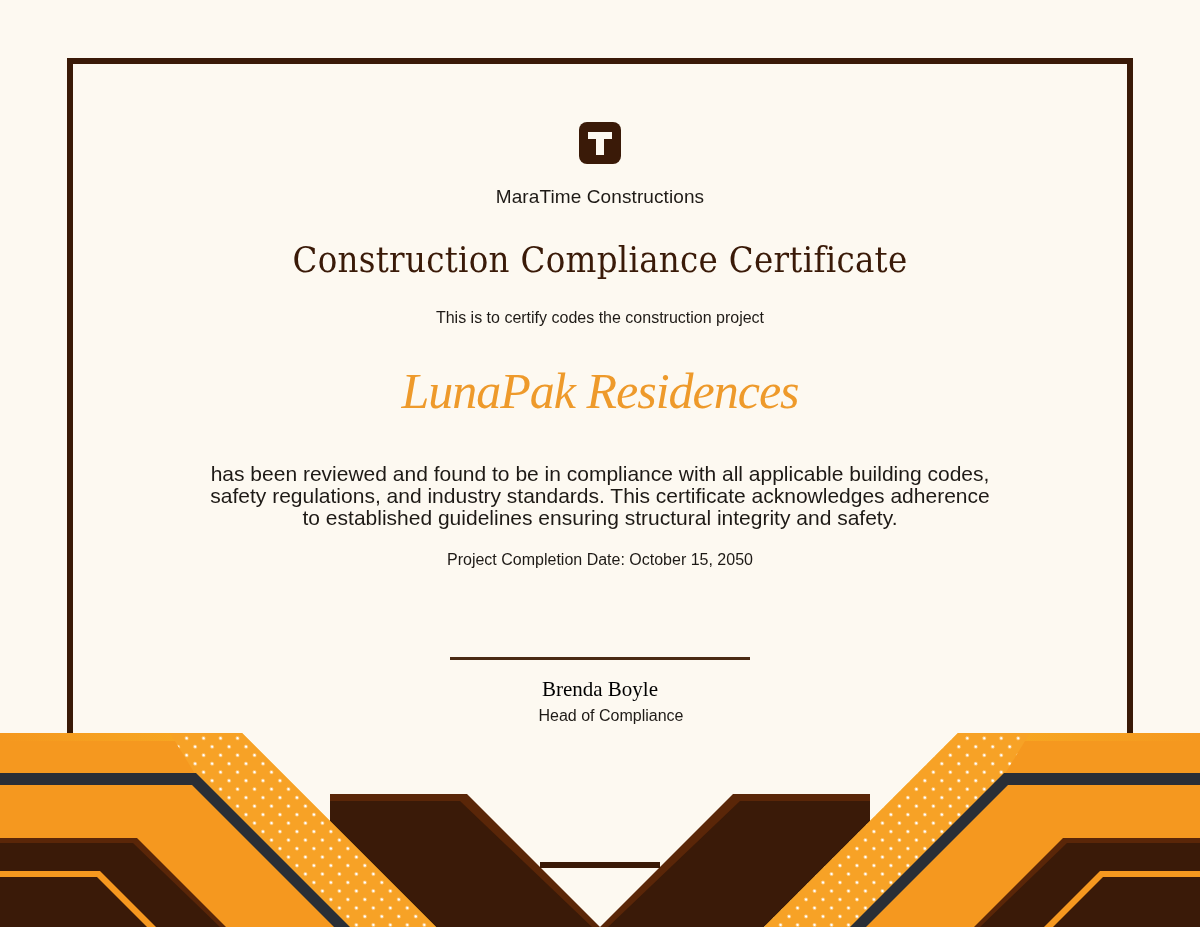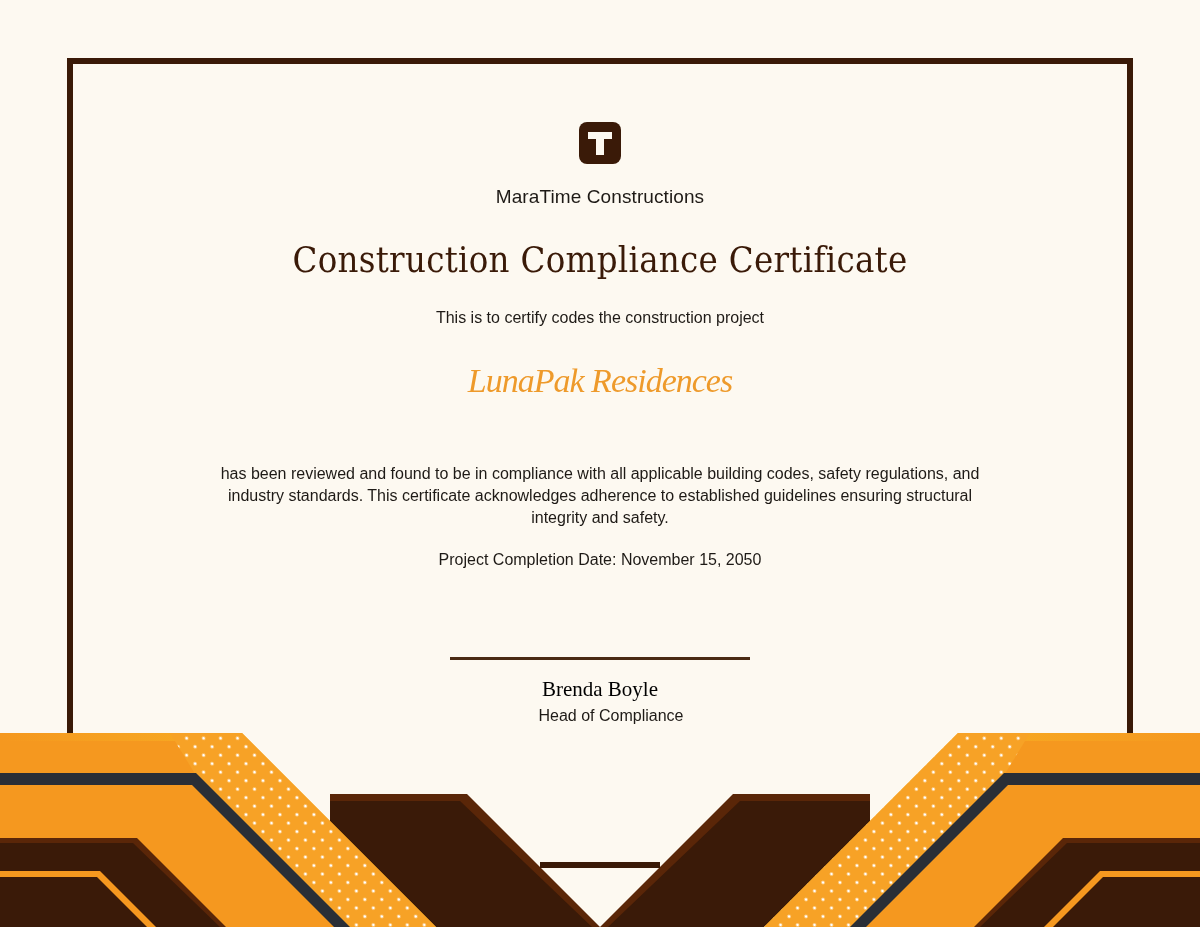--- a/index.html
+++ b/index.html
@@ -34,25 +34,25 @@
     font-size: 35px; color: #3a1a08; letter-spacing: 0.3px;
     transform: scaleX(0.93); transform-origin: center;
   }
   .intro {
     position: absolute; top: 309px; left: 0; width: 1200px;
     font-size: 16px; color: #1e1a16;
   }
   .project {
     position: absolute; top: 362px; left: 0; width: 1200px;
     font-family: "Liberation Serif", serif; font-style: italic;
-    font-size: 34px; color: #ee9a2b; letter-spacing: -1px;
+    font-size: 50px; color: #ee9a2b; letter-spacing: -1px;
   }
   .body-text {
     position: absolute; top: 463px; left: 200px; width: 800px;
-    font-size: 16px; line-height: 22px; color: #1e1a16;
+    font-size: 21px; line-height: 22px; color: #1e1a16;
   }
   .date {
     position: absolute; top: 551px; left: 0; width: 1200px;
     font-size: 16px; color: #1e1a16;
   }
   .sig-line {
     position: absolute; left: 450px; top: 657px; width: 300px; height: 3px;
     background: #4a2a14;
   }
   .signer {
@@ -122,17 +122,17 @@
 <div class="content">
   <div class="logo">
     <div class="t-bar"></div>
     <div class="t-stem"></div>
   </div>
   <div class="company">MaraTime Constructions</div>
   <div class="title">Construction Compliance Certificate</div>
   <div class="intro">This is to certify codes the construction project</div>
   <div class="project">LunaPak Residences</div>
   <div class="body-text">has been reviewed and found to be in compliance with all applicable building codes, safety regulations, and industry standards. This certificate acknowledges adherence to established guidelines ensuring structural integrity and safety.</div>
-  <div class="date">Project Completion Date: November 15, 2050</div>
+  <div class="date">Project Completion Date: October 15, 2050</div>
   <div class="sig-line"></div>
   <div class="signer">Brenda Boyle</div>
   <div class="signer-role">Head of Compliance</div>
 </div>
 
 </body></html>

